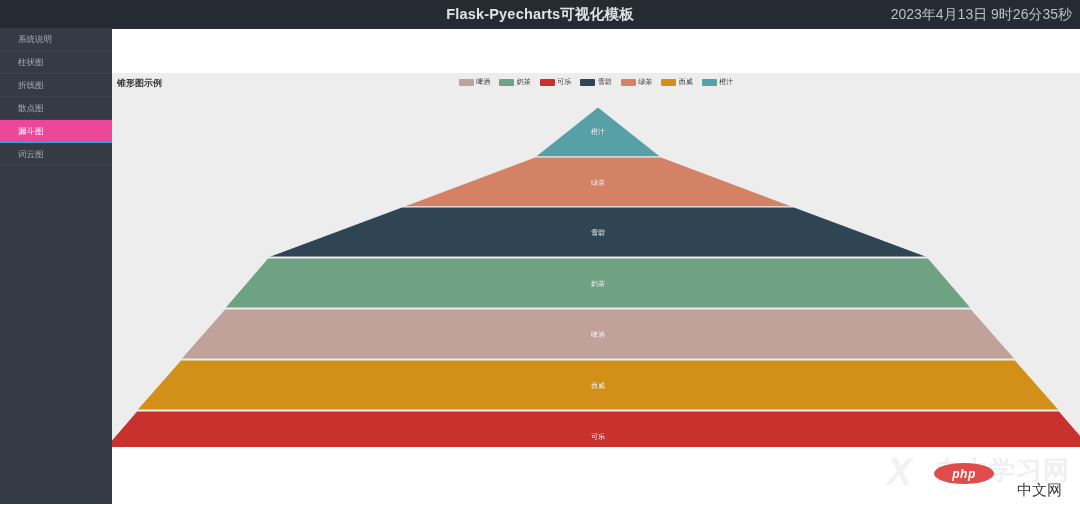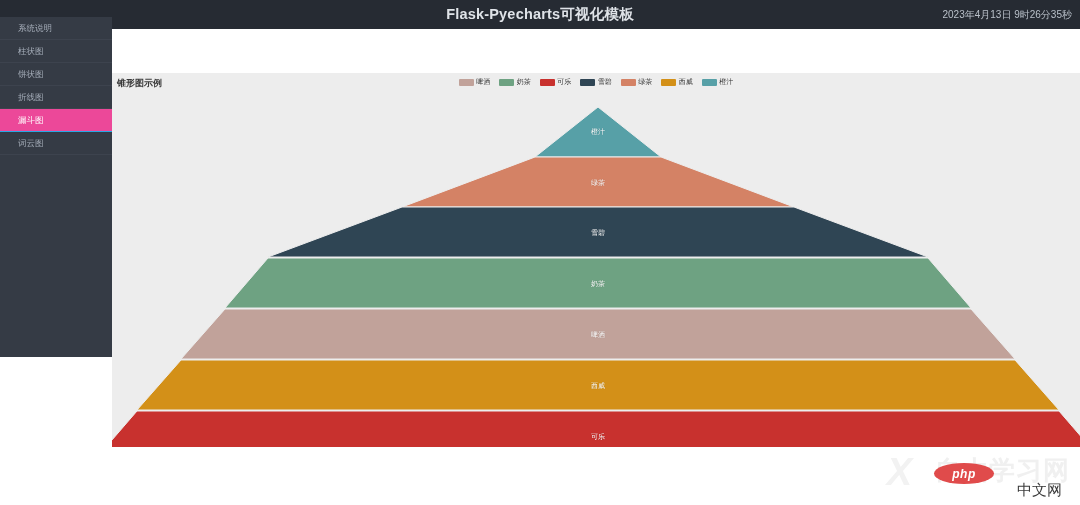--- a/index.html
+++ b/index.html
@@ -18,26 +18,26 @@
     background:#262b33;
     display:flex;align-items:center;justify-content:center;
   }
   .header-title{
     color:#dfe3e8;font-size:14.5px;font-weight:bold;letter-spacing:.2px;
     white-space:nowrap;
   }
   .header-time{
     position:absolute;right:8px;top:0;height:29px;
     display:flex;align-items:center;
-    color:#b9c0c9;font-size:10px;white-space:nowrap;
+    color:#b9c0c9;font-size:14px;white-space:nowrap;
   }
 
   
   .sidebar{
-    position:absolute;left:0;top:17px;width:112px;height:340px;
+    position:absolute;left:0;top:28px;width:112px;height:476px;
     background:#353b45;
   }
   .nav{list-style:none;margin:0;padding:0;}
   .nav-item{
     position:relative;height:22px;line-height:22px;
     padding-left:18px;
     color:#a4acb8;font-size:8.5px;
     border-bottom:1px solid #3d434e;
     white-space:nowrap;cursor:pointer;
   }
@@ -117,22 +117,22 @@
 
   <div class="header">
     <div class="header-title">Flask-Pyecharts可视化模板</div>
     <div class="header-time">2023年4月13日 9时26分35秒</div>
   </div>
 
   <div class="sidebar">
     <ul class="nav" id="nav-list">
         <li class="nav-item"><span>系统说明</span></li>
         <li class="nav-item"><span>柱状图</span></li>
-        <li class="nav-item"><span>饼状图</span></li>
         <li class="nav-item"><span>折线图</span></li>
+        <li class="nav-item"><span>散点图</span></li>
         <li class="nav-item active"><span>漏斗图</span></li>
         <li class="nav-item"><span>词云图</span></li>
       </ul>
   </div>
 
   <div class="content">
     <div class="chart-card">
 
       <div class="chart-title">锥形图示例</div>
 

